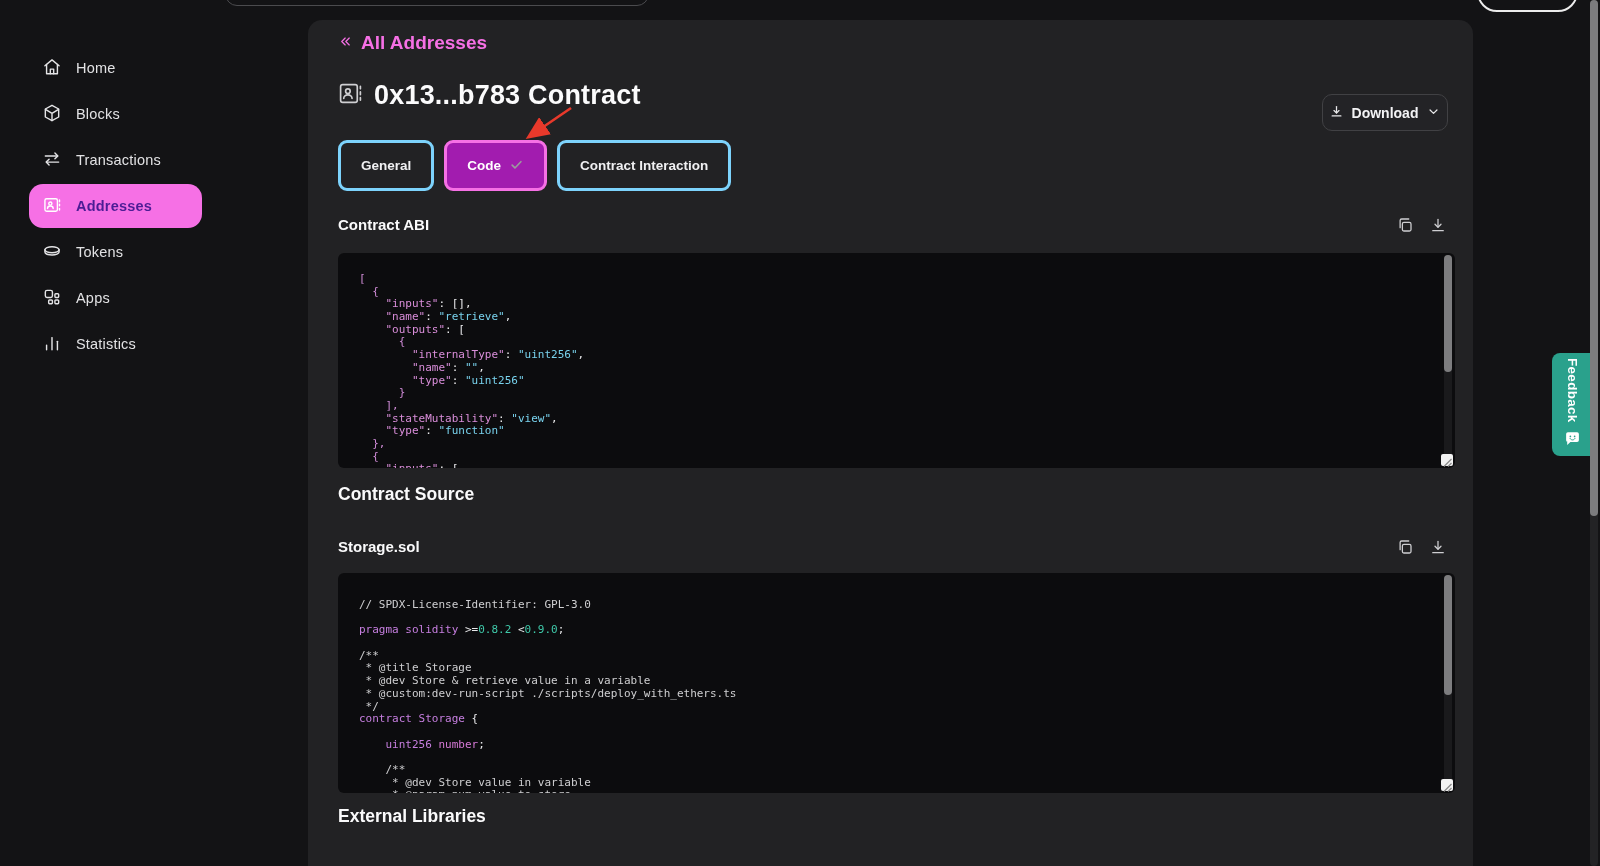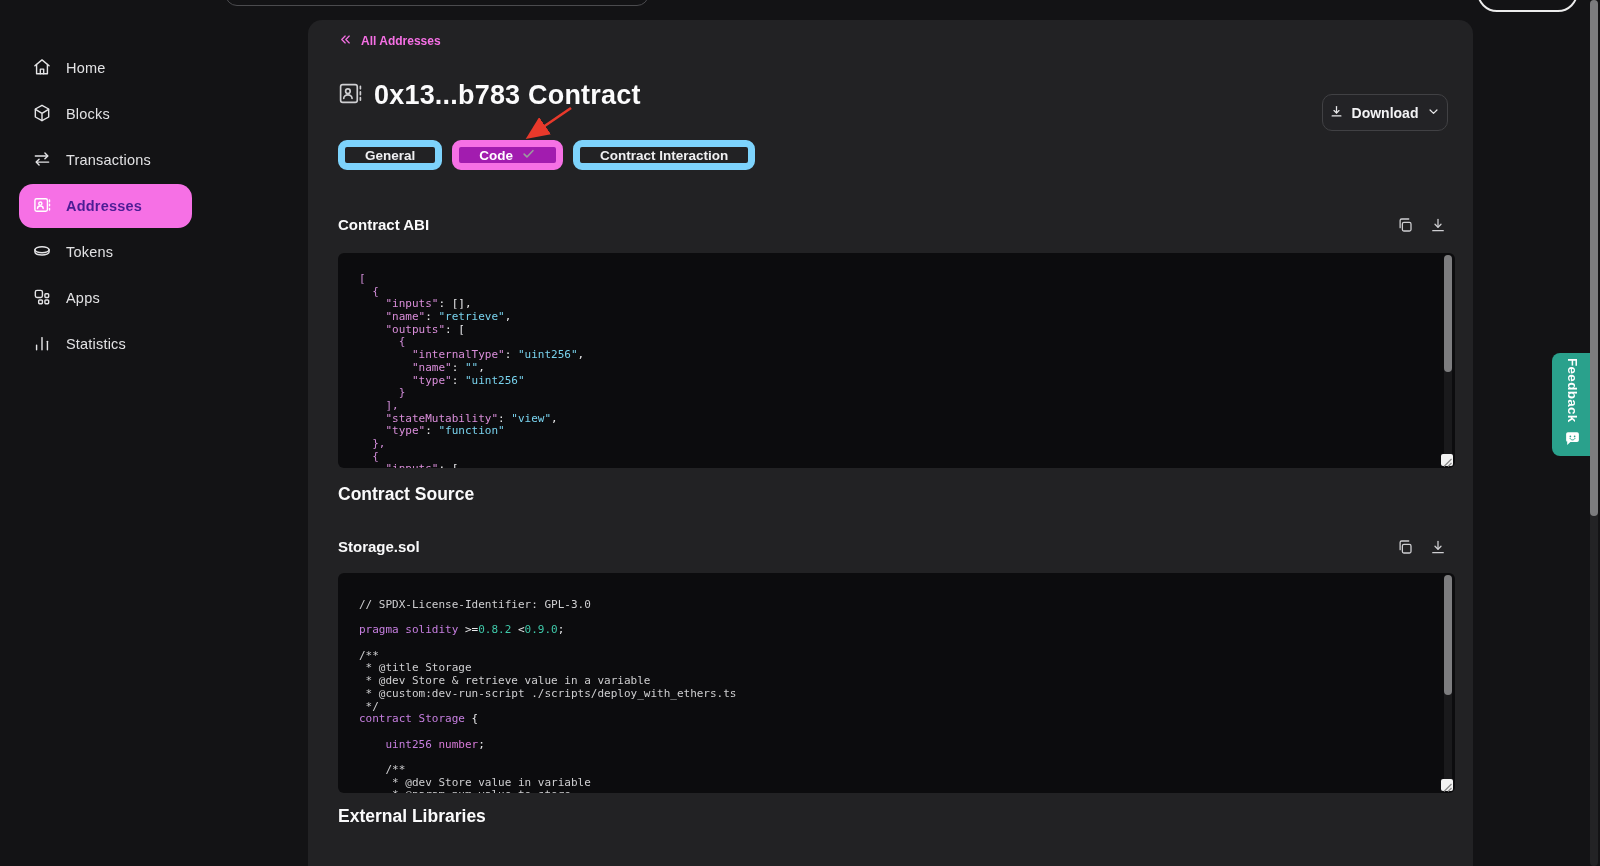--- a/index.html
+++ b/index.html
@@ -14,59 +14,59 @@
   .search-remnant {
     position:absolute; left:225px; top:-34px; width:424px; height:40px;
     border:1.5px solid #4b4b4e; border-radius:12px; background:#131315;
   }
   .wallet-remnant {
     position:absolute; left:1477px; top:-28px; width:101px; height:40px;
     border:2px solid #ececec; border-radius:20px; background:#131315;
   }
 
   
-  .sidebar { position:absolute; left:6px; top:44px; width:220px; }
+  .sidebar { position:absolute; left:16px; top:44px; width:220px; }
   .side-item {
     position:relative; display:flex; align-items:center; gap:14px;
     height:44px; margin:2px 0 2px 13px; width:173px; padding-left:13px;
     border-radius:14px; cursor:pointer; color:#e2e2e4;
     font-size:14.5px; font-weight:500; letter-spacing:.2px;
   }
   .side-item svg { width:20px; height:20px; stroke:#e4e4e6; fill:none; stroke-width:1.7; stroke-linecap:round; stroke-linejoin:round; flex:0 0 20px; }
   .side-item.active { background:#f670e5; color:#4c1d95; font-weight:600; }
   .side-item.active svg { stroke:#ffffff; }
 
   
   .panel {
     position:absolute; left:308px; top:20px; width:1165px; height:846px;
     background:#222224; border-radius:14px 14px 0 0;
   }
 
   .breadcrumb {
     position:absolute; left:338px; top:32px; display:flex; align-items:center; gap:8px;
-    color:#f670e5; font-size:12px; font-weight:600; cursor:pointer;
+    color:#f670e5; font-size:19px; font-weight:600; cursor:pointer;
   }
   .breadcrumb svg { width:15px; height:15px; stroke:#f670e5; fill:none; stroke-width:2; stroke-linecap:round; stroke-linejoin:round; }
 
   .title-row { position:absolute; left:338px; top:80px; display:flex; align-items:center; gap:11px; }
   .title-row .entity-icon svg { width:25px; height:25px; stroke:#cfcfd2; fill:none; stroke-width:1.6; stroke-linecap:round; }
   .page-title { font-size:27px; font-weight:600; color:#fbfbfc; letter-spacing:.2px;text-align:right; }
 
   .download-btn {
     position:absolute; left:1322px; top:94px; width:126px; height:37px;
     display:flex; align-items:center; justify-content:center; gap:8px;
     background:#232326; border:1px solid #414144; border-radius:10px;
     color:#f3f3f5; font-size:14px; font-weight:600; cursor:pointer;
   }
   .download-btn svg { width:15px; height:15px; stroke:#e8e8ea; fill:none; stroke-width:2; stroke-linecap:round; stroke-linejoin:round; }
 
   .tabs { position:absolute; left:338px; top:140px; display:flex; gap:10px; }
   .tab {
-    height:30px; padding:0 20px; display:flex; align-items:center; gap:8px;
-    border:7px solid #7dd3fc; border-radius:9px; font-size:13.5px; font-weight:600;
+    height:51px; padding:0 20px; display:flex; align-items:center; gap:8px;
+    border:3px solid #7dd3fc; border-radius:9px; font-size:13.5px; font-weight:600;
     color:#f0f0f2; cursor:pointer; background:transparent; white-space:nowrap;
   }
   .tab.active { background:#a21caf; border-color:#f670e5; color:#ffffff; }
   .tab .check svg { width:15px; height:15px; stroke:#9b9b9d; fill:none; stroke-width:2.6; stroke-linecap:round; stroke-linejoin:round; }
 
   .red-arrow { position:absolute; left:516px; top:100px; width:68px; height:48px; pointer-events:none; }
 
   .section-label { position:absolute; left:338px; color:#fafafb; font-weight:700; }
   .label-15 { font-size:15px; }
   .label-17 { font-size:17.5px; }

